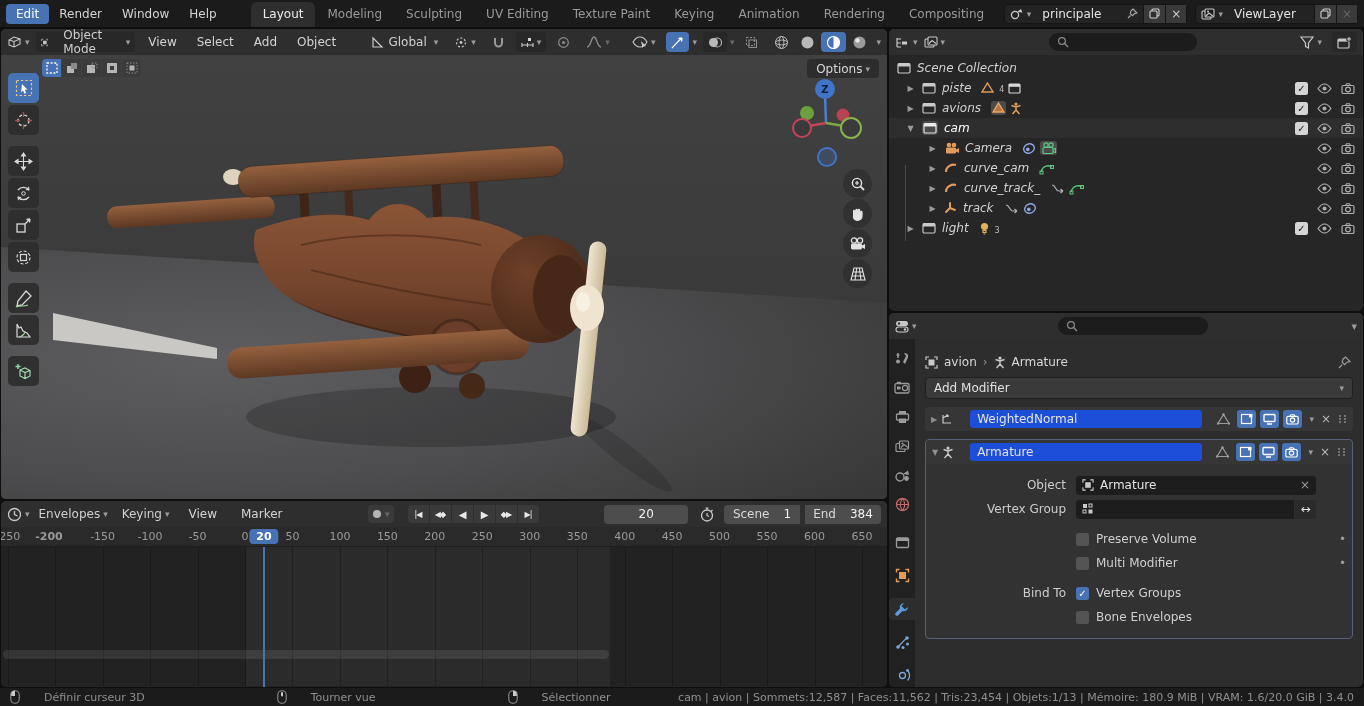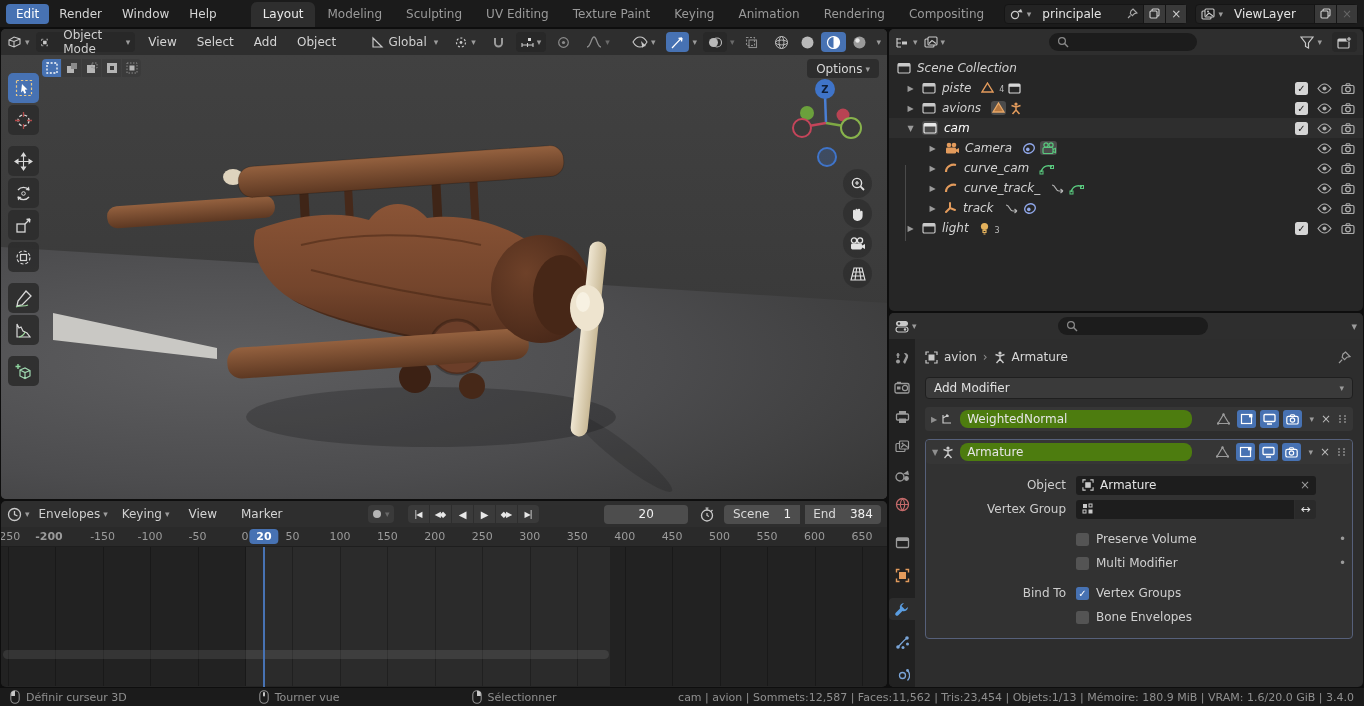--- a/index.html
+++ b/index.html
@@ -80,28 +80,28 @@
   #tree-line { position:absolute; left:905px; top:165px; width:1px; height:76px; background:#4a4a4a; z-index:6; }
 
   
   #properties { left:889px; top:313px; width:474px; height:374px; background:#2d2d2d; }
   #pr-header { height:26px; background:#2e2e2e; display:flex; align-items:center; padding:0 6px; }
   #pr-tabs { position:absolute; left:0; top:26px; width:26px; height:348px; background:#212121;
     display:flex; flex-direction:column; align-items:center; padding-top:8px; gap:7px; }
   .pr-tab { width:26px; height:24px; display:flex; align-items:center; justify-content:center; border-radius:4px 0 0 4px; }
   .pr-tab.active { background:#2d2d2d; }
   #pr-body { position:absolute; left:26px; top:26px; width:448px; height:348px; padding:6px 10px 0 10px; }
-  #breadcrumb { display:flex; align-items:center; gap:6px; height:24px; color:#d8d8d8; position:relative; }
+  #breadcrumb { display:flex; align-items:flex-end; gap:6px; height:24px; color:#d8d8d8; position:relative; }
   #add-modifier { margin-top:8px; height:22px; background:#3a3a3a; border:1px solid #1f1f1f; border-radius:4px;
     display:flex; align-items:center; padding:0 8px; color:#e0e0e0; }
   .mod-panel { margin-top:8px; border-radius:4px; background:#333; }
   .mod-panel.outlined { border:1px solid #56607a; background:#323232; }
   .mod-head { height:24px; display:flex; align-items:center; gap:4px; padding:0 6px; background:#363636; border-radius:4px; }
-  .mod-name { flex:0 0 232px; height:18px; background:#4d7c0f; border-radius:8px; display:flex;
-    align-items:center; padding:0 7px; color:#e5e5e5; margin-left:2px; }
+  .mod-name { flex:0 0 232px; height:18px; background:#1d4ed8; border-radius:3px; display:flex;
+    align-items:center; padding:0 7px; color:#e5e5e5; margin-left:12px; }
   .tgl { width:19px; height:18px; display:flex; align-items:center; justify-content:center; border-radius:3px; }
   .tgl.on { background:#4772b3; }
   .mod-body { padding:8px 0 10px 0; }
   .prow { display:flex; align-items:center; height:22px; margin-top:2px; position:relative; }
   .prow .plabel { width:150px; text-align:right; padding-right:10px; color:#cdcdcd; }
   .pfield { height:19px; background:#1d1d1d; border-radius:3px; display:flex; align-items:center;
     padding:0 6px; color:#e3e3e3; gap:6px; }
   .pcheck { width:13px; height:13px; background:#545454; border-radius:2.5px; margin-right:7px; flex:0 0 13px; }
   .pcheck.on { background:#4772b3; color:#fff; font-size:10px; display:flex; align-items:center; justify-content:center; }
   .deco-dot { position:absolute; right:6px; color:#9a9a9a; }
@@ -124,21 +124,21 @@
     justify-content:center; font-size:8px; letter-spacing:-1px; }
   .tr-btn:first-child { border-radius:4px 0 0 4px; }
   .tr-btn:last-child { border-radius:0 4px 4px 0; }
   .numfield { height:19px; background:#4d4d4d; border-radius:4px; display:flex; align-items:center;
     justify-content:center; color:#f0f0f0; padding:0 10px; }
   .numfield .nf-label { color:#d9d9d9; margin-right:14px; }
 
   
   #statusbar { position:absolute; left:0; top:688px; width:1364px; height:18px; background:#1b1b1b;
     display:flex; align-items:center; color:#8f8f8f; font-size:11px; padding:0 10px; gap:6px; }
-  .hint { display:flex; align-items:center; gap:6px; }
+  .hint { display:flex; align-items:center; gap:24px; }
   #status-stats { margin-left:auto; white-space:nowrap; color:#8f8f8f; }
   .spacer { flex:1; }
   .dim { color:#8f8f8f; }
 </style>
 </head>
 <body>
 
 <div id="topbar">
   <span class="menu-item active">Edit</span>
   <span class="menu-item">Render</span>

